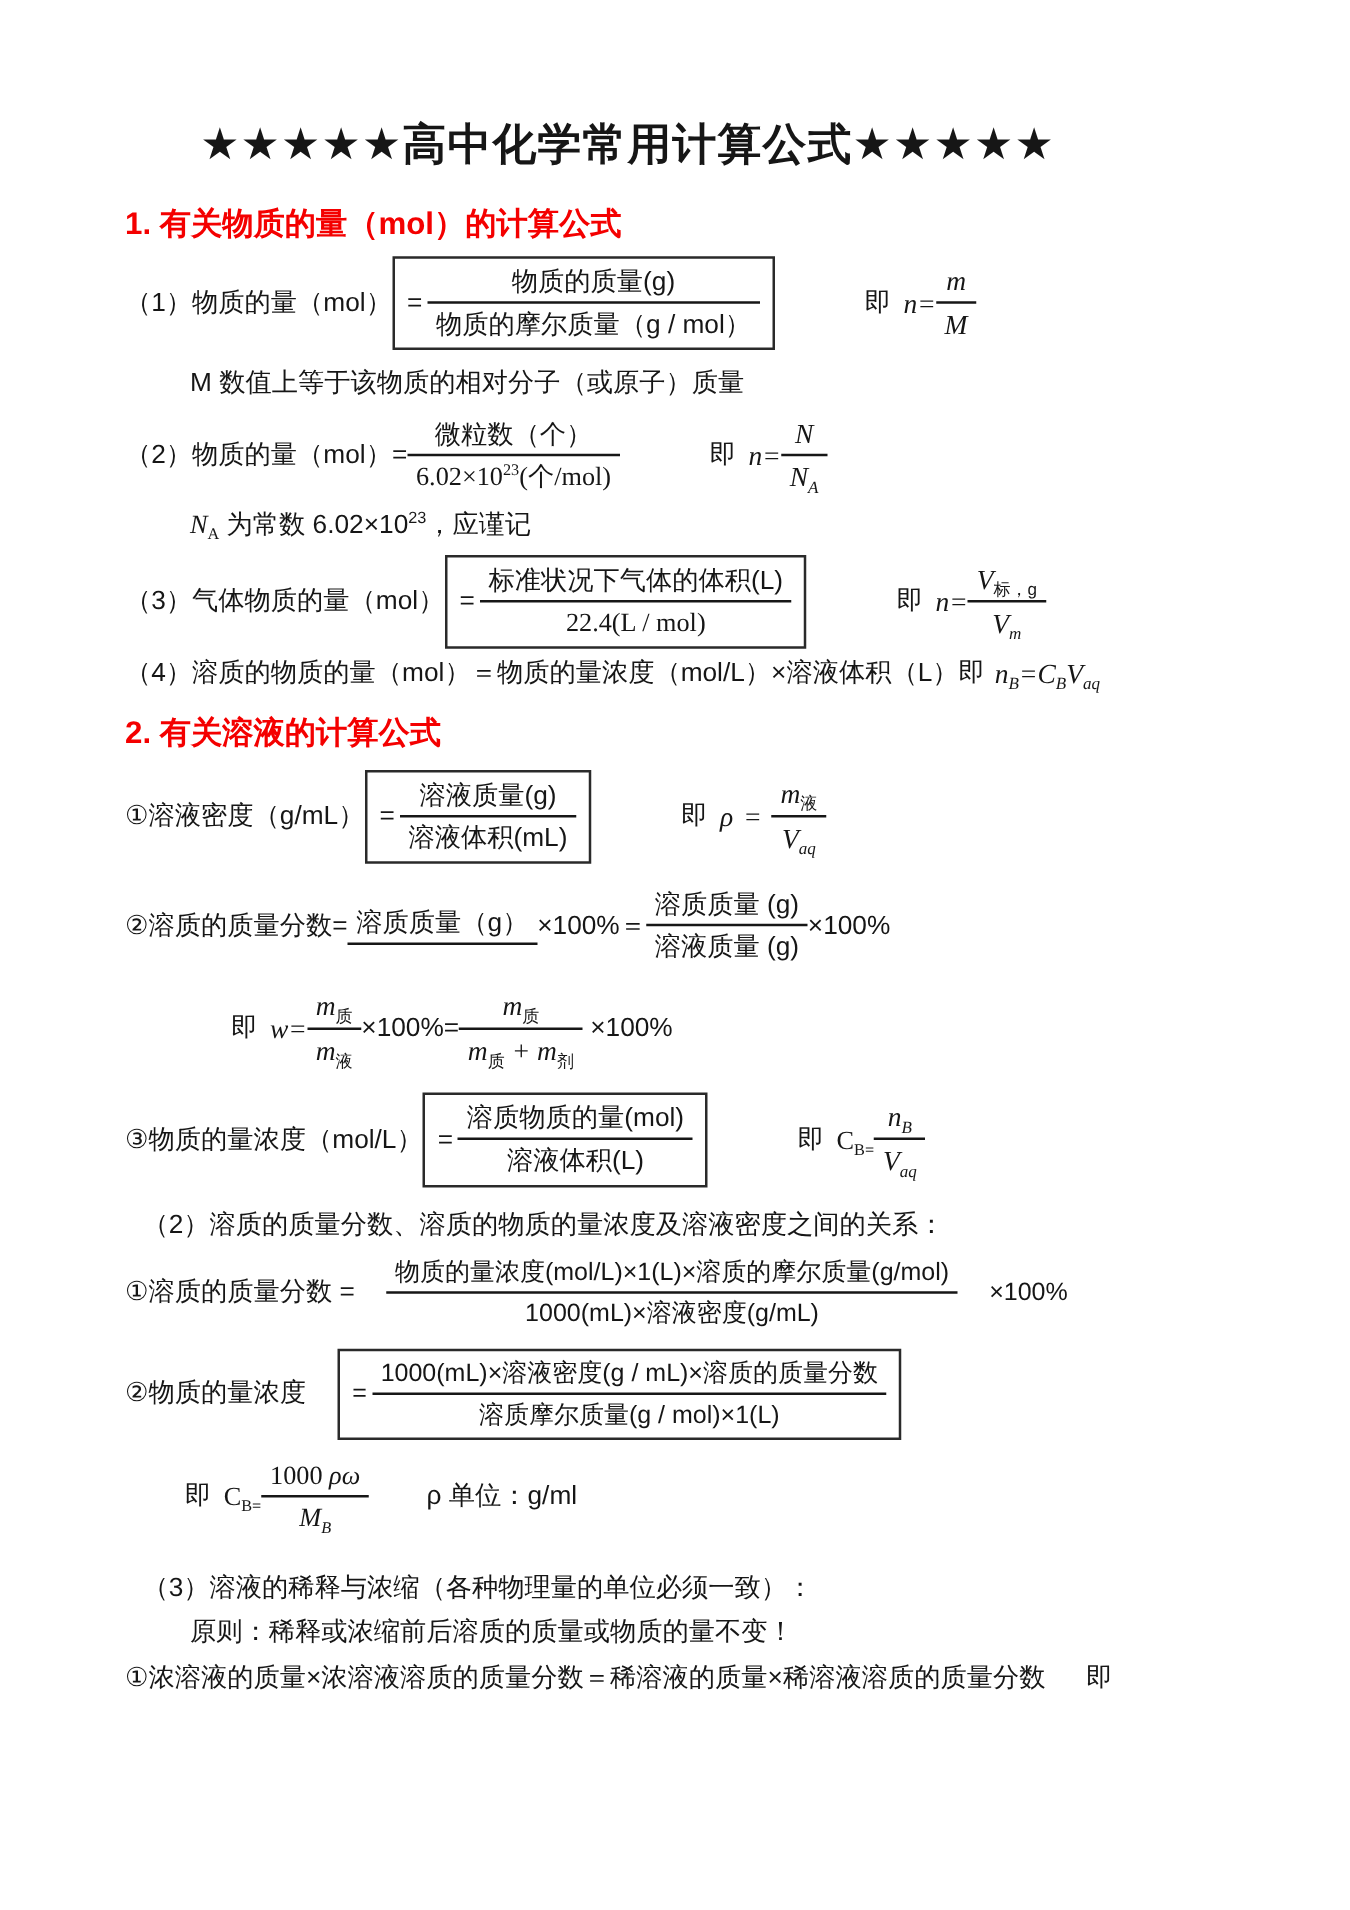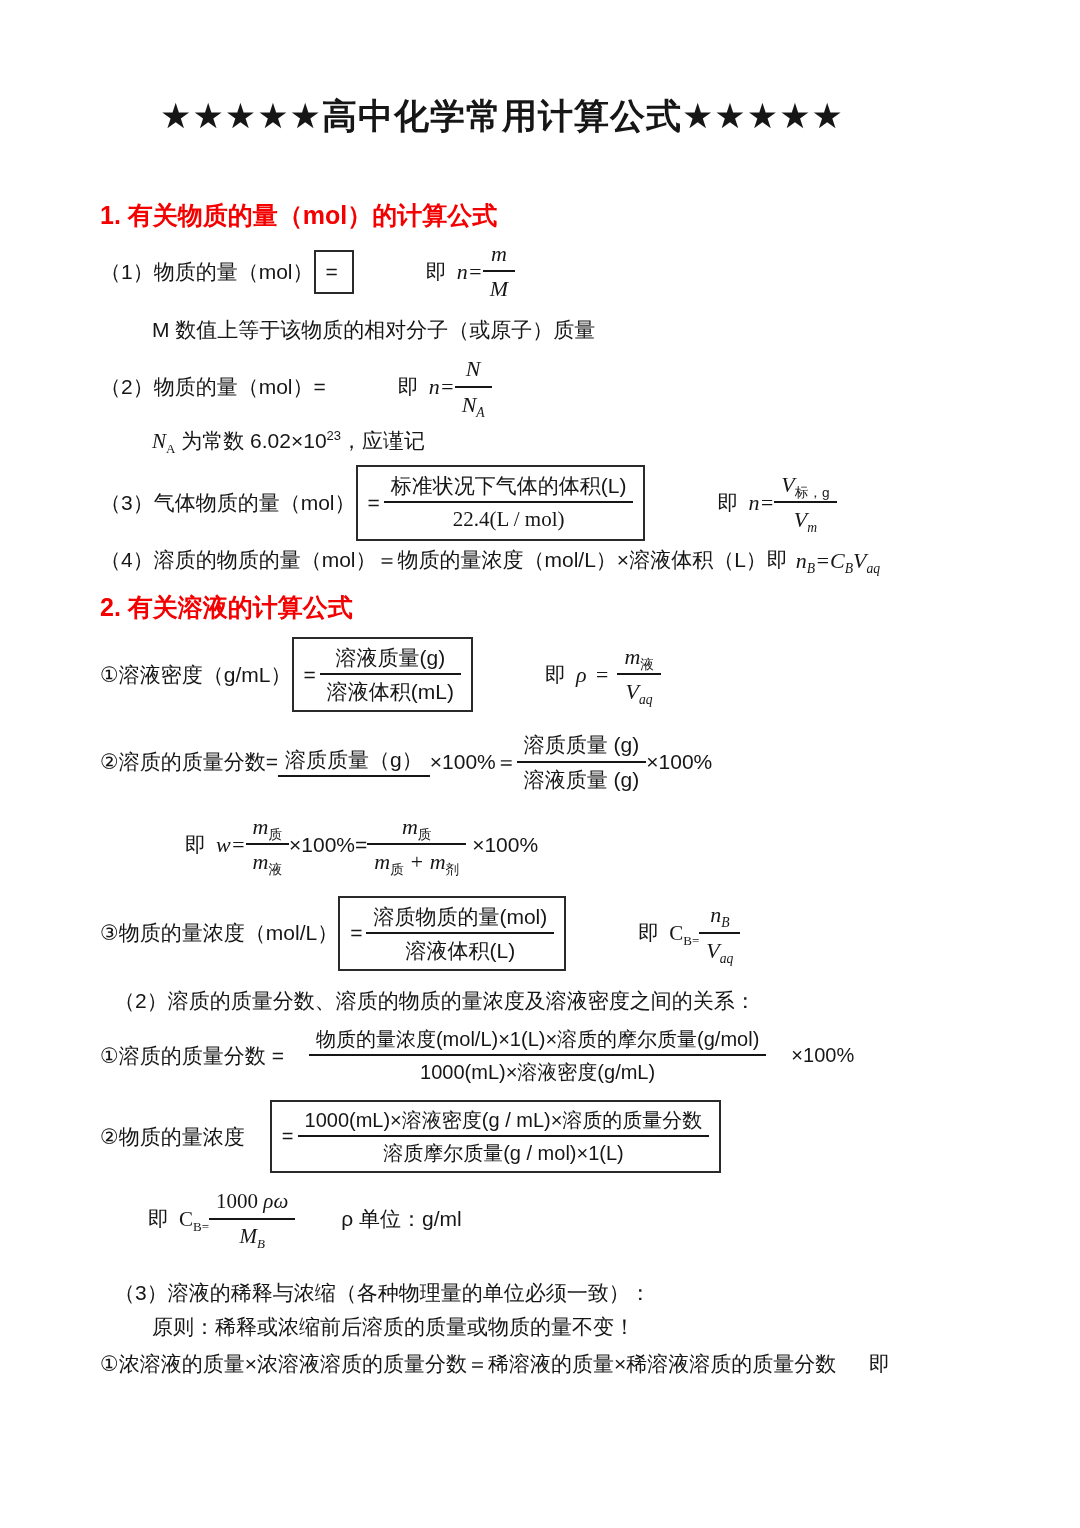--- a/index.html
+++ b/index.html
@@ -29,39 +29,47 @@
   .f20 { font-size:20px;gap:25px; }
   .gap8 { margin-left:8px; }
 </style>
 </head>
 <body>
 
 <div class="doc">
 
   <div class="title">★★★★★高中化学常用计算公式★★★★★</div>
 
-  <div class="sec" style="margin-top:60px">1. 有关物质的量（mol）的计算公式</div>
+  <div class="sec" style="margin-top:24px">1. 有关物质的量（mol）的计算公式</div>
 
   <div class="row" style="margin-top:8px">
     <span>（1）物质的量（mol）</span>
     <span class="box">
       <span class="beq">=</span>
+      <span class="frac">
+        <span class="num">物质的质量(g)</span>
+        <span class="den">物质的摩尔质量（g / mol）</span>
+      </span>
     </span>
     <span class="ji">即</span>
     <span class="math">n=</span>
     <span class="frac math">
       <span class="num">m</span>
       <span class="den">M</span>
     </span>
   </div>
 
   <div class="note" style="margin-top:13px">M 数值上等于该物质的相对分子（或原子）质量</div>
 
   <div class="row" style="margin-top:12px">
     <span>（2）物质的量（mol）=</span>
+    <span class="frac">
+      <span class="num">微粒数（个）</span>
+      <span class="den serif"><span>6.02×10</span><sup>23</sup><span>(个/mol)</span></span>
+    </span>
     <span class="ji">即</span>
     <span class="math">n=</span>
     <span class="frac math">
       <span class="num">N</span>
       <span class="den"><span>N</span><sub>A</sub></span>
     </span>
   </div>
 
   <div class="note" style="margin-top:9px">
     <span class="serif it">N</span><sub class="serif">A</sub><span> 为常数 6.02×10</span><sup>23</sup><span>，应谨记</span>

